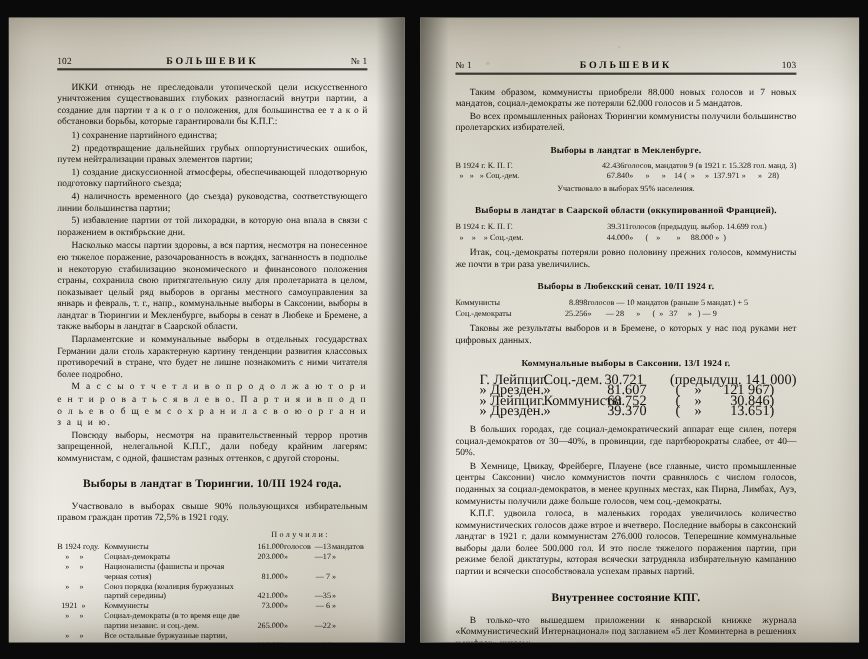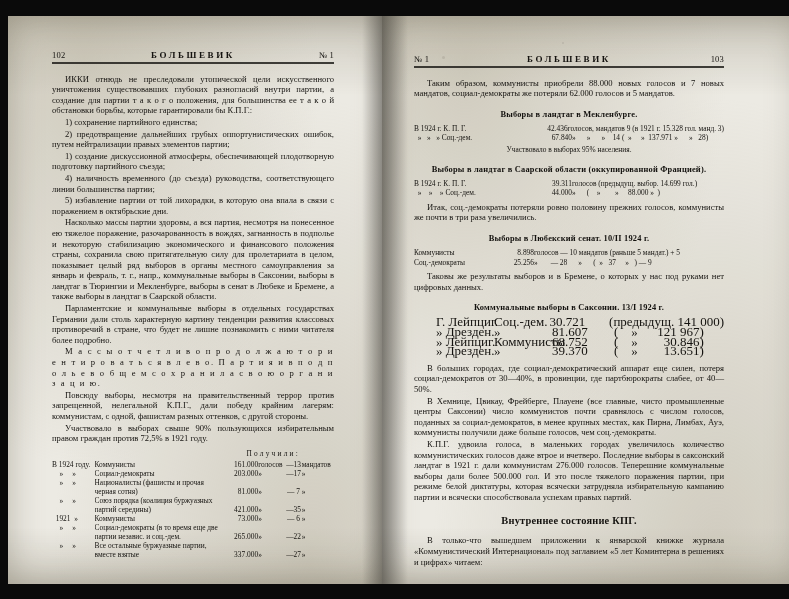--- a/index.html
+++ b/index.html
@@ -11,21 +11,20 @@
   .scan{
     position:relative;width:789px;height:599px;
     background:#0a0a0a;
   }
   
   .page{
     position:absolute;top:16px;height:568px;
     background:#eceae3;
     overflow:hidden;
     box-shadow:inset 0 0 34px rgba(120,112,96,.45);
-    padding-left:20px;
   }
   .page.left{left:8px;width:360px;}
   .page.right{left:382px;width:399px;}
 
   
   .page:before{
     content:"";position:absolute;inset:0;pointer-events:none;
     background:
       radial-gradient(ellipse at 20% 8%, rgba(200,195,180,.55) 0%, rgba(200,195,180,0) 55%),
       radial-gradient(ellipse at 80% 95%, rgba(195,190,175,.5) 0%, rgba(195,190,175,0) 60%),
@@ -140,20 +139,21 @@
       <p class="body item">1) сохранение партийного единства;</p>
       <p class="body item">2) предотвращение дальнейших грубых оппортунистических ошибок, путем нейтрализации правых элементов партии;</p>
       <p class="body item">1) создание дискуссионной атмосферы, обеспечивающей плодотворную подготовку партийного съезда;</p>
       <p class="body item">4) наличность временного (до съезда) руководства, соответствующего линии большинства партии;</p>
       <p class="body item">5) избавление партии от той лихорадки, в которую она впала в связи с поражением в октябрьские дни.</p>
       <p class="body">Насколько массы партии здоровы, а вся партия, несмотря на понесенное ею тяжелое поражение, разочарованность в вождях, загнанность в подполье и некоторую стабилизацию экономического и финансового положения страны, сохранила свою притягательную силу для пролетариата в целом, показывает целый ряд выборов в органы местного самоуправления за январь и февраль, т. г., напр., коммунальные выборы в Саксонии, выборы в ландтаг в Тюрингии и Мекленбурге, выборы в сенат в Любеке и Бремене, а также выборы в ландтаг в Саарской области.</p>
       <p class="body">Парламентские и коммунальные выборы в отдельных государствах Германии дали столь характерную картину тенденции развития классовых противоречий в стране, что будет не лишне познакомить с ними читателя более подробно.</p>
       <p class="body spaced">М а с с ы  о т ч е т л и в о  п р о д о л ж а ю т  о р и е н т и р о в а т ь с я  в л е в о.  П а р т и я  и  в  п о д п о л ь е  в  о б щ е м  с о х р а н и л а  с в о ю  о р г а н и з а ц и ю.</p>
       <p class="body">Повсюду выборы, несмотря на правительственный террор против запрещенной, нелегальной К.П.Г., дали победу крайним лагерям: коммунистам, с одной, фашистам разных оттенков, с другой стороны.</p>
 
+      <h2 class="sec">Выборы в ландтаг в Тюрингии. 10/III 1924 года.</h2>
 
       <p class="body">Участвовало в выборах свыше 90% пользующихся избирательным правом граждан против 72,5% в 1921 году.</p>
 
       <div class="poluch">Получили:</div>
 
       <table class="tbl">
         <tbody>
           <tr>
             <td class="yr">В 1924 году.</td>
             <td class="dots">Коммунисты</td>
@@ -257,20 +257,21 @@
     <div class="inner">
 
       <div class="runhead">
         <span class="folio">№ 1</span>
         <span class="title">БОЛЬШЕВИК</span>
         <span class="folio r">103</span>
       </div>
       <div class="rule"></div>
 
       <p class="body">Таким образом, коммунисты приобрели 88.000 новых голосов и 7 новых мандатов, социал-демократы же потеряли 62.000 голосов и 5 мандатов.</p>
+      <p class="body">Во всех промышленных районах Тюрингии коммунисты получили большинство пролетарских избирателей.</p>
 
       <h3 class="sub">Выборы в ландтаг в Мекленбурге.</h3>
       <div class="rows">
         <div class="r">
           <span class="c1">В 1924 г. К. П. Г.</span>
           <span class="c2">42.436</span>
           <span class="c3">голосов, мандатов  9 (в 1921 г.  15.328 гол. манд.  3)</span>
         </div>
         <div class="r">
           <span class="c1">&nbsp;&nbsp;»&nbsp;&nbsp;&nbsp;»&nbsp;&nbsp;&nbsp;» Соц.-дем.</span>

